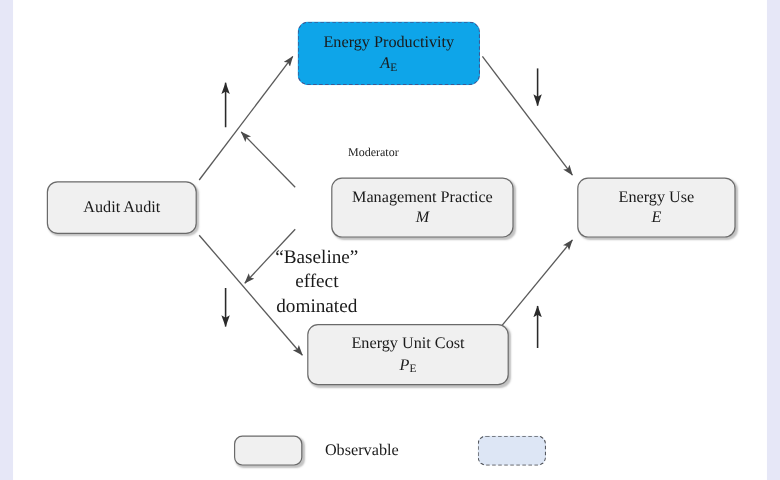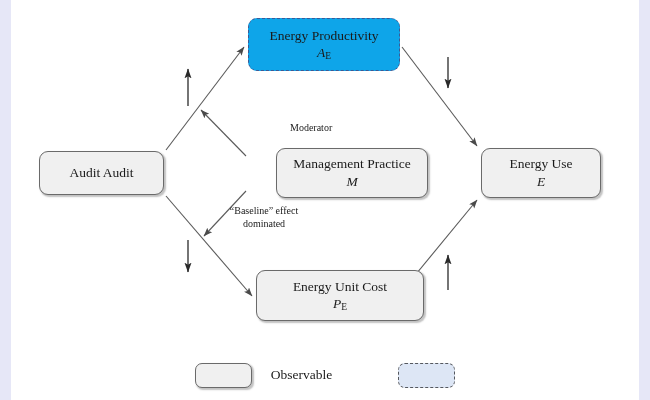--- a/index.html
+++ b/index.html
@@ -85,33 +85,33 @@
     background: #0ea5e9;
     border: 1.5px dashed #3c5a96;
     box-shadow: none;
   }
 
   
   #node-energy-audit        { left: 28px;  top: 151px; width: 125px; height: 44px; }
   #node-energy-productivity { left: 237px; top: 18px;  width: 152px; height: 53px; }
   #node-management-practice { left: 237px; top: 148px; width: 152px; height: 50px; margin-left: 28px; }
   #node-energy-unit-cost    { left: 245px; top: 270px; width: 168px; height: 51px; }
-  #node-energy-use          { left: 470px; top: 148px; width: 120px; height: 50px; }
+  #node-energy-use          { left: 470px; top: 148px; width: 132px; height: 50px; }
 
   .free-label {
     position: absolute;
     color: #1a1a1a;
     font-size: 10px;
     white-space: nowrap;
   }
   #label-moderator { left: 279px; top: 122px; }
   #label-baseline {
     left: 205px;
     top: 205px;
-    font-size: 10px;
+    font-size: 16px;
     line-height: 1.28;
     text-align: center;
     white-space: normal;
     width: 96px;
   }
 
   #legend {
     position: absolute;
     left: 0;
     top: 355px;

